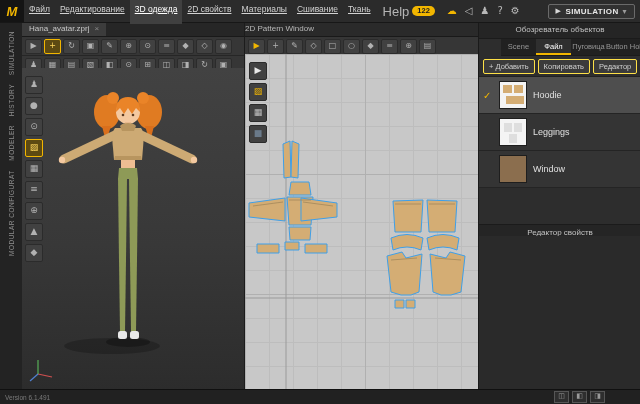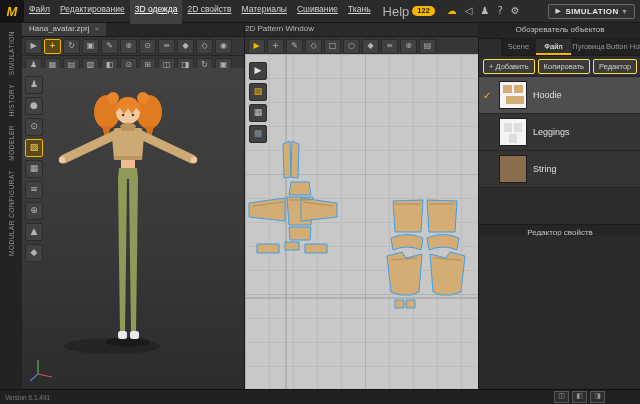--- a/index.html
+++ b/index.html
@@ -290,21 +290,21 @@
           <span class="fab-name">Hoodie</span>
         </div>
         <div class="fab-row">
           <span class="fab-check"></span>
           <span class="fab-thumb leggings"></span>
           <span class="fab-name">Leggings</span>
         </div>
         <div class="fab-row">
           <span class="fab-check"></span>
           <span class="fab-thumb swatch" style="background: rgb(139, 110, 78);"></span>
-          <span class="fab-name">String</span>
+          <span class="fab-name">Window</span>
         </div>
       </div>
     <div class="pe-header">Редактор свойств</div>
     <div class="pe-body"></div>
   </aside>
 
   <footer class="statusbar">
     <span class="version">Version 6.1.491</span>
     <div class="layout-btns">
         <div class="layout-btn">◫</div>

